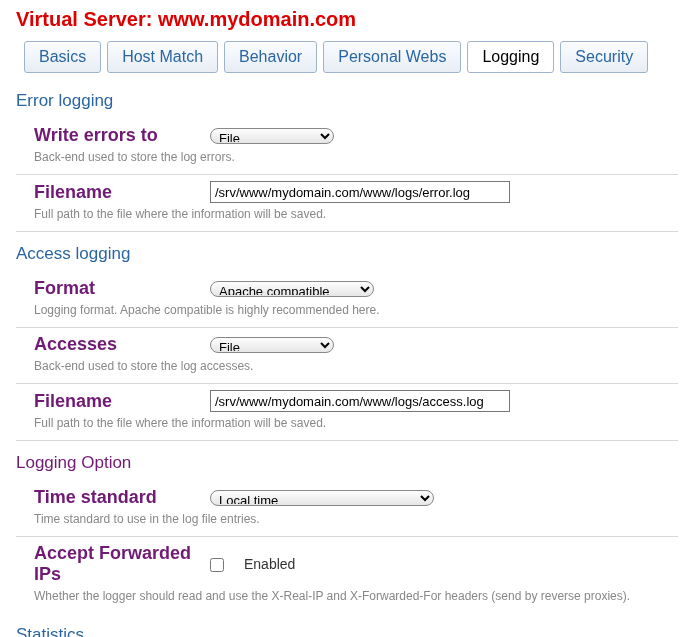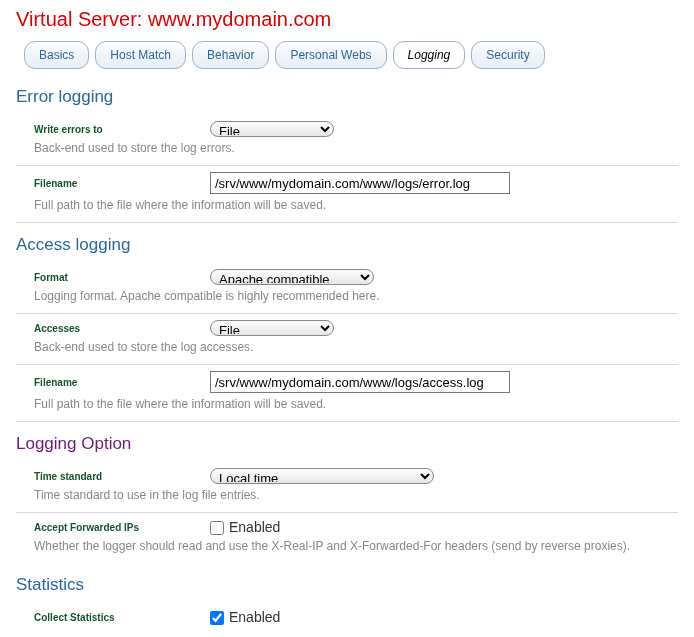--- a/index.html
+++ b/index.html
@@ -6,45 +6,44 @@
   body {
     font-family: "Helvetica Neue", Helvetica, Arial, sans-serif;
     font-size: 13px;
     color: #333;
     background: #fff;
     padding: 8px 16px 24px 16px;
     width: 694px;
   }
   h1.page-title {
     color: #d00;
-    font-weight: 400;
+    font-weight: 700;
     font-size: 20px;
     margin-bottom: 10px;
   }
   .tabs {
     display: flex;
     gap: 6px;
     margin-left: 8px;
     margin-bottom: 18px;
   }
   .tab {
     border: 1px solid #9fb4cc;
-    border-radius: 11px;
+    border-radius: 3px;
     padding: 6px 14px;
-    font-size: 12px;
+    font-size: 16px;
     color: #2a66a1;
     background: linear-gradient(#fafcff, #e8eef6);
     cursor: pointer;
   }
   .tab.active {
     color: #000;
     background: #fff;
     border-color: #9fb4cc;
     font-weight: 500;
-    font-style: italic;
   }
   h2.section {
     color: #2a66a1;
     font-weight: 400;
     font-size: 17px;
     margin: 12px 0 8px 0;
   }
   h2.section.sub { color: #701a75; }
   .field-block {
     padding: 6px 0 10px 18px;
@@ -52,22 +51,22 @@
   }
   .field-block.last { border-bottom: none; }
   .field-row {
     display: flex;
     align-items: center;
     margin-bottom: 4px;
   }
   .field-label {
     width: 176px;
     font-weight: 700;
-    font-size: 10px;
-    color: #14532d;
+    font-size: 18px;
+    color: #701a75;
   }
   .field-help {
     color: #888;
     font-size: 12px;
     margin-top: 2px;
   }
   select.native {
     font-size: 13px;
     height: 16px;
     border: 1px solid #888;
@@ -82,21 +81,21 @@
     font-size: 13px;
     height: 22px;
     padding: 2px 4px;
     border: 1px solid #777;
     width: 300px;
     background: #fff;
   }
   .checkbox-wrap {
     display: flex;
     align-items: flex-end;
-    gap: 5px;
+    gap: 20px;
     font-size: 14px;
   }
   input[type=checkbox] { width: 14px; height: 14px; }
 </style>
 </head>
 <body>
 
 <h1 class="page-title">Virtual Server: www.mydomain.com</h1>
 
 <div class="tabs">

